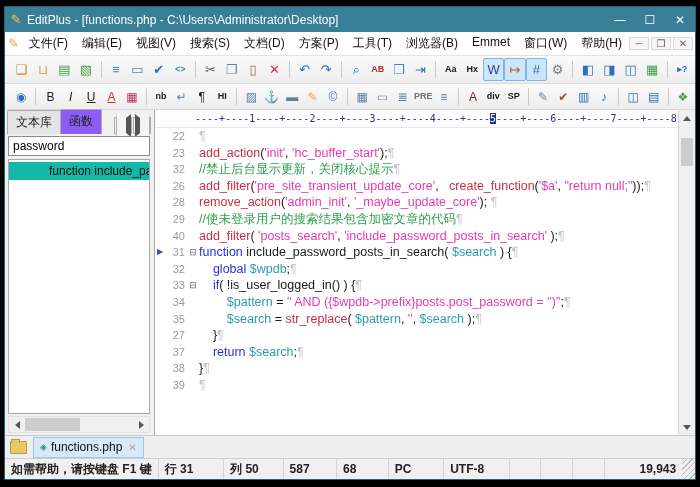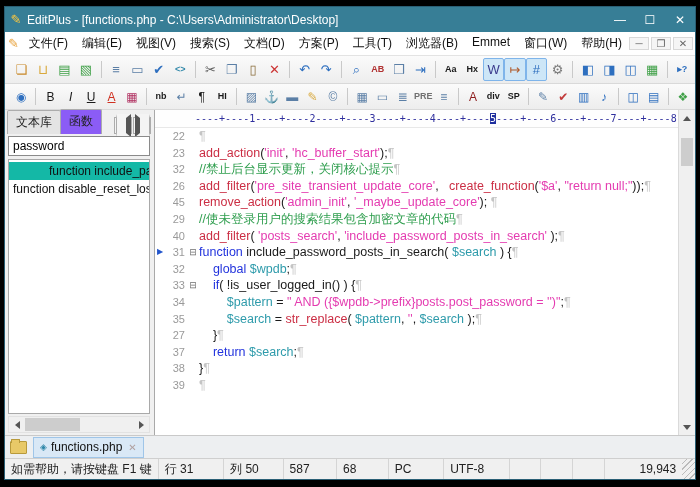--- a/index.html
+++ b/index.html
@@ -90,21 +90,21 @@
   .folder-ico::before{content:"";position:absolute;left:0;top:-3px;width:7px;height:3px;
     background:#E8C968;border:1px solid #B89A3C;border-bottom:none;border-radius:1px 1px 0 0;}
   .dtab{display:flex;align-items:center;height:19px;padding:0 6px;border:1px solid #9FC5E8;
     background:#D9E8F6;font-size:12px;color:#111;}
   .dtab .diamond{color:#2E86A8;font-size:9px;margin-right:4px;}
   .dtab .close{color:#B0A0A0;font-size:10px;margin-left:6px;}
   
   .statusbar{height:20px;flex:0 0 auto;background:#F0F0F0;border-top:1px solid #CFCFCF;
     display:flex;align-items:center;font-size:12px;color:#222;}
   .seg{border-right:1px solid #D5D5D5;height:100%;display:flex;align-items:center;
-    padding:0 6px;box-sizing:border-box;white-space:nowrap;}
+    padding:0 6px;box-sizing:border-box;white-space:nowrap;font-weight:bold;}
   .seg:nth-child(1){flex:1;}
   .seg:nth-child(2){width:66px;} .seg:nth-child(3){width:60px;}
   .seg:nth-child(4){width:54px;} .seg:nth-child(5){width:52px;}
   .seg:nth-child(6){width:56px;} .seg:nth-child(7){width:66px;}
   .seg:nth-child(8),.seg:nth-child(9),.seg:nth-child(10){width:32px;}
   .seg:nth-child(11){width:78px;justify-content:flex-end;border-right:none;}
   .grip{width:13px;height:100%;background:
     repeating-linear-gradient(135deg,transparent 0 3px,#BBB 3px 4px);}
 </style>
 </head>
@@ -351,21 +351,20 @@
             <span>
               <span class="tri right"></span>
             </span>
           </span>
         </div>
       <div class="side-search">
         <input id="func-search" type="text" value="password" style="">
       </div>
       <div class="func-list" id="func-list">
           <div class="func-item selected">function include_passwo</div>
-          <div class="func-item">function disable_reset_los</div>
         </div>
       <div class="h-scroll">
         <span class="arr">
             <span class="tri left"></span>
           </span>
         <span class="h-thumb"></span>
         <span class="h-sp"></span>
         <span class="arr">
             <span class="tri right"></span>
           </span>
@@ -375,21 +374,21 @@
     <div class="editor">
       <div class="ruler">
         <span class="rspace"></span>
         <span class="rtext"><span>----+----1----+----2----+----3----+----4----+----</span><span class="rhl">5</span><span>----+----6----+----7----+----8----+--</span></span>
       </div>
       <div class="code-area" id="code-area">
           <div class="cline"><span class="cmark"></span><span class="clnum">22</span><span class="cfold"></span><span class="ctext"><span class="pilcrow">¶</span></span></div>
           <div class="cline"><span class="cmark"></span><span class="clnum">23</span><span class="cfold"></span><span class="ctext"><span class="tk-f">add_action</span><span class="tk-p">(</span><span class="tk-s">'init'</span><span class="tk-p">, </span><span class="tk-s">'hc_buffer_start'</span><span class="tk-p">);</span><span class="pilcrow">¶</span></span></div>
           <div class="cline"><span class="cmark"></span><span class="clnum">32</span><span class="cfold"></span><span class="ctext"><span class="tk-m">//禁止后台显示更新，关闭核心提示</span><span class="pilcrow">¶</span></span></div>
           <div class="cline"><span class="cmark"></span><span class="clnum">26</span><span class="cfold"></span><span class="ctext"><span class="tk-f">add_filter</span><span class="tk-p">(</span><span class="tk-s">'pre_site_transient_update_core'</span><span class="tk-p">,   </span><span class="tk-f">create_function</span><span class="tk-p">(</span><span class="tk-s">'$a'</span><span class="tk-p">, </span><span class="tk-s">"return null;"</span><span class="tk-p">));</span><span class="pilcrow">¶</span></span></div>
-          <div class="cline"><span class="cmark"></span><span class="clnum">45</span><span class="cfold"></span><span class="ctext"><span class="tk-f">remove_action</span><span class="tk-p">(</span><span class="tk-s">'admin_init'</span><span class="tk-p">, </span><span class="tk-s">'_maybe_update_core'</span><span class="tk-p">); </span><span class="pilcrow">¶</span></span></div>
+          <div class="cline"><span class="cmark"></span><span class="clnum">28</span><span class="cfold"></span><span class="ctext"><span class="tk-f">remove_action</span><span class="tk-p">(</span><span class="tk-s">'admin_init'</span><span class="tk-p">, </span><span class="tk-s">'_maybe_update_core'</span><span class="tk-p">); </span><span class="pilcrow">¶</span></span></div>
           <div class="cline"><span class="cmark"></span><span class="clnum">29</span><span class="cfold"></span><span class="ctext"><span class="tk-m">//使未登录用户的搜索结果包含加密文章的代码</span><span class="pilcrow">¶</span></span></div>
           <div class="cline"><span class="cmark"></span><span class="clnum">40</span><span class="cfold"></span><span class="ctext"><span class="tk-f">add_filter</span><span class="tk-p">( </span><span class="tk-s">'posts_search'</span><span class="tk-p">, </span><span class="tk-s">'include_password_posts_in_search'</span><span class="tk-p"> );</span><span class="pilcrow">¶</span></span></div>
           <div class="cline"><span class="cmark">▶</span><span class="clnum">31</span><span class="cfold">⊟</span><span class="ctext"><span class="tk-k">function</span><span class="tk-p"> include_password_posts_in_search( </span><span class="tk-v">$search</span><span class="tk-p"> ) {</span><span class="pilcrow">¶</span></span></div>
           <div class="cline"><span class="cmark"></span><span class="clnum">32</span><span class="cfold"></span><span class="ctext"><span class="tk-p">    </span><span class="tk-k">global</span><span class="tk-p"> </span><span class="tk-v">$wpdb</span><span class="tk-p">;</span><span class="pilcrow">¶</span></span></div>
           <div class="cline"><span class="cmark"></span><span class="clnum">33</span><span class="cfold">⊟</span><span class="ctext"><span class="tk-p">    </span><span class="tk-k">if</span><span class="tk-p">( !is_user_logged_in() ) {</span><span class="pilcrow">¶</span></span></div>
           <div class="cline"><span class="cmark"></span><span class="clnum">34</span><span class="cfold"></span><span class="ctext"><span class="tk-p">        </span><span class="tk-v">$pattern</span><span class="tk-p"> = </span><span class="tk-s">" AND ({$wpdb-&gt;prefix}posts.post_password = '')"</span><span class="tk-p">;</span><span class="pilcrow">¶</span></span></div>
           <div class="cline"><span class="cmark"></span><span class="clnum">35</span><span class="cfold"></span><span class="ctext"><span class="tk-p">        </span><span class="tk-v">$search</span><span class="tk-p"> = </span><span class="tk-f">str_replace</span><span class="tk-p">( </span><span class="tk-v">$pattern</span><span class="tk-p">, </span><span class="tk-s">''</span><span class="tk-p">, </span><span class="tk-v">$search</span><span class="tk-p"> );</span><span class="pilcrow">¶</span></span></div>
           <div class="cline"><span class="cmark"></span><span class="clnum">27</span><span class="cfold"></span><span class="ctext"><span class="tk-p">    }</span><span class="pilcrow">¶</span></span></div>
           <div class="cline"><span class="cmark"></span><span class="clnum">37</span><span class="cfold"></span><span class="ctext"><span class="tk-p">    </span><span class="tk-k">return</span><span class="tk-p"> </span><span class="tk-v">$search</span><span class="tk-p">;</span><span class="pilcrow">¶</span></span></div>
           <div class="cline"><span class="cmark"></span><span class="clnum">38</span><span class="cfold"></span><span class="ctext"><span class="tk-p">}</span><span class="pilcrow">¶</span></span></div>

